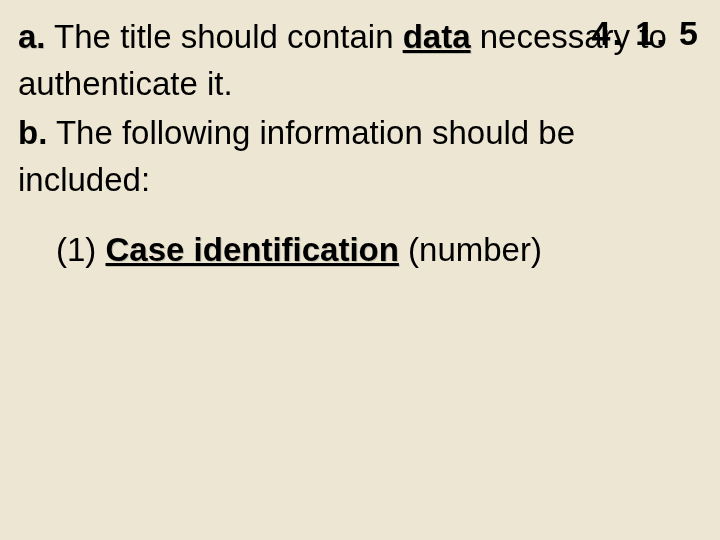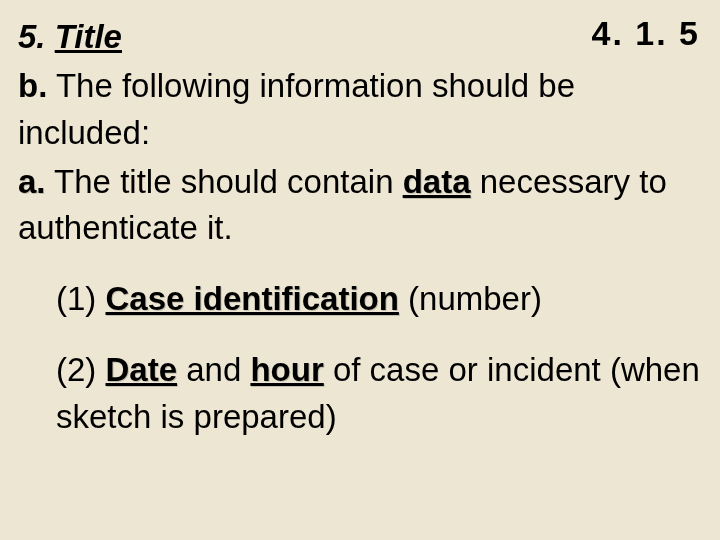--- a/index.html
+++ b/index.html
@@ -60,35 +60,29 @@
 </style>
 </head>
 <body>
 
 <div class="slide">
 
   <div class="corner">4. 1. 5</div>
 
   <div class="body">
 
+
     <p class="para">
-      <span class="heading">5. </span><span class="heading heading-u">Title</span>
+      <span class="shadow-b">a.</span><span> The title should contain </span><span class="shadow-bu">data</span><span> necessary to authenticate it.</span>
     </p>
 
     <p class="para">
       <span class="b">b.</span><span> The following information should be included:</span>
     </p>
 
-    <p class="para">
-      <span class="shadow-b">a.</span><span> The title should contain </span><span class="shadow-bu">data</span><span> necessary to authenticate it.</span>
-    </p>
-
     <p class="para indent">
       <span>(1) </span><span class="shadow-bu">Case identification</span><span> (number)</span>
     </p>
 
-    <p class="para indent">
-      <span>(2) </span><span class="shadow-bu">Date</span><span> and </span><span class="shadow-bu">hour</span><span> of case or incident (when sketch is prepared)</span>
-    </p>
 
 
   </div>
 </div>
 
 </body></html>

